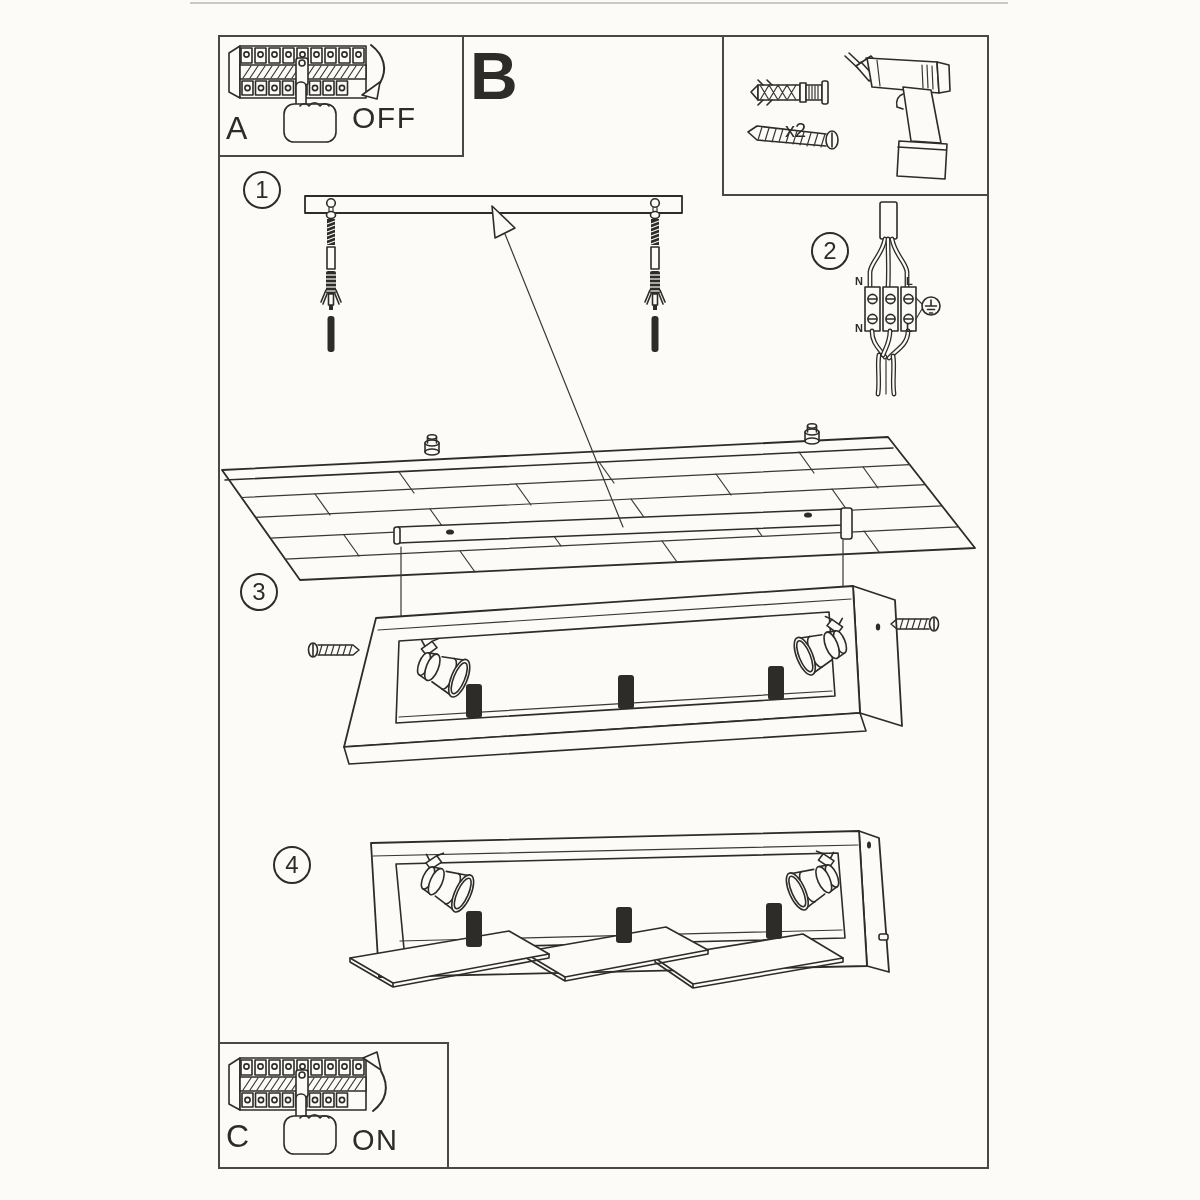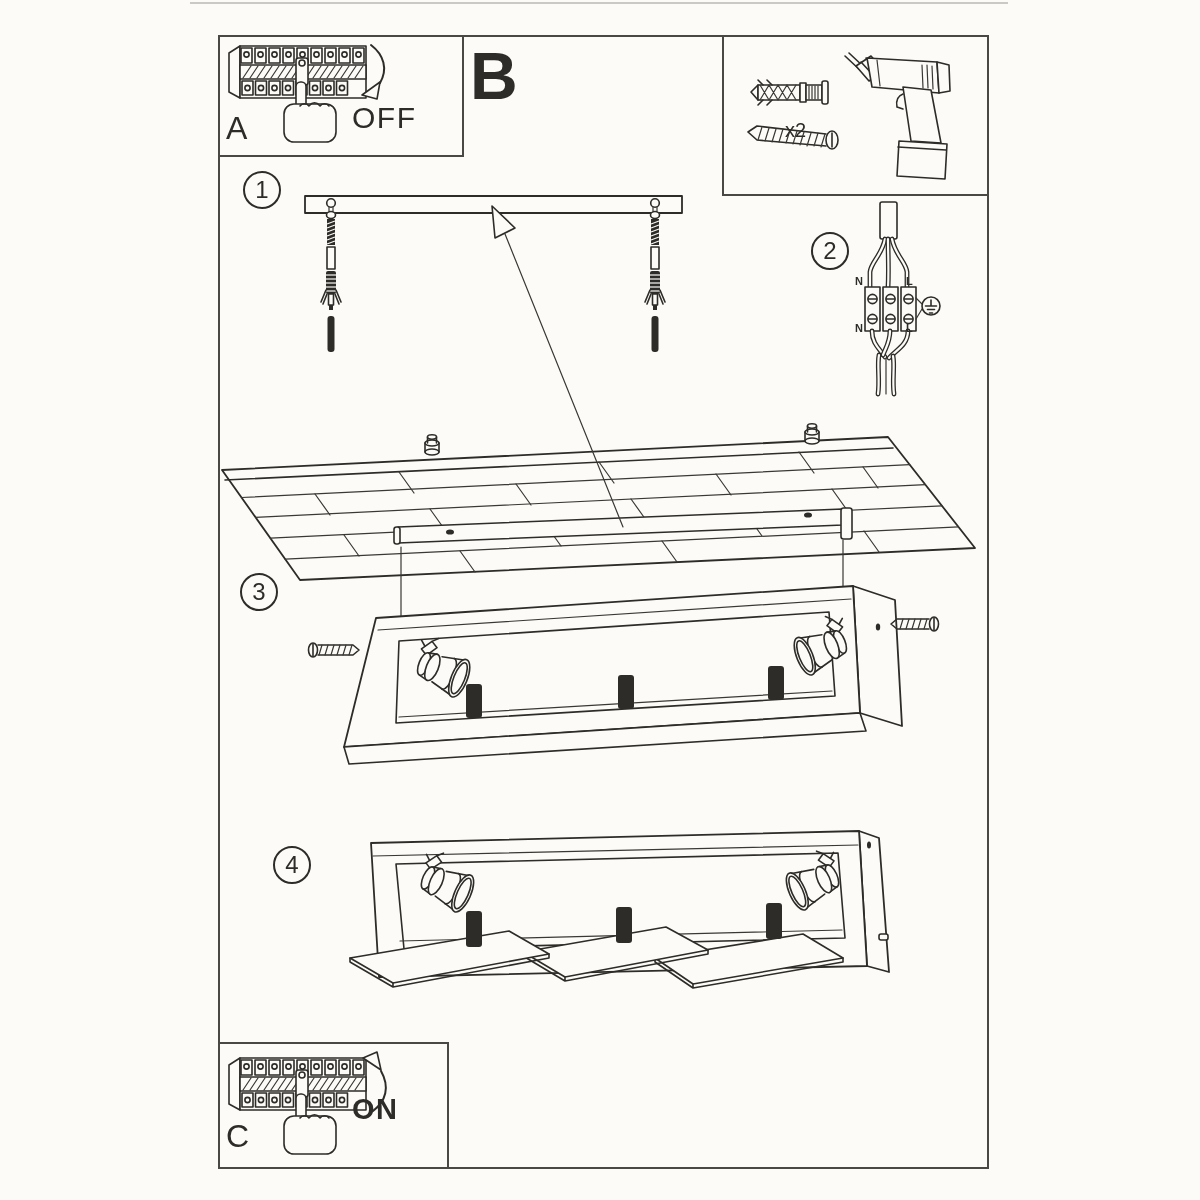--- a/index.html
+++ b/index.html
@@ -314,16 +314,16 @@
   <div class="circle-step" style="left:273px;top:846px;">
       <span>4</span>
     </div>
 
   <div class="txt nl" style="left:855px;top:275px;">N</div>
   <div class="txt nl" style="left:906px;top:275px;">L</div>
   <div class="txt nl" style="left:855px;top:322px;">N</div>
   <div class="txt nl" style="left:906px;top:322px;">L</div>
 
   <div class="txt" style="left:226px;top:1118px;font-size:32px;">C</div>
-  <div class="txt" style="left:352px;top:1093px;font-size:29px;letter-spacing:1.5px;font-weight:bold;">ON</div>
+  <div class="txt" style="left:352px;top:1124px;font-size:29px;letter-spacing:1.5px;">ON</div>
 
 
 </div>
 
 </body></html>

